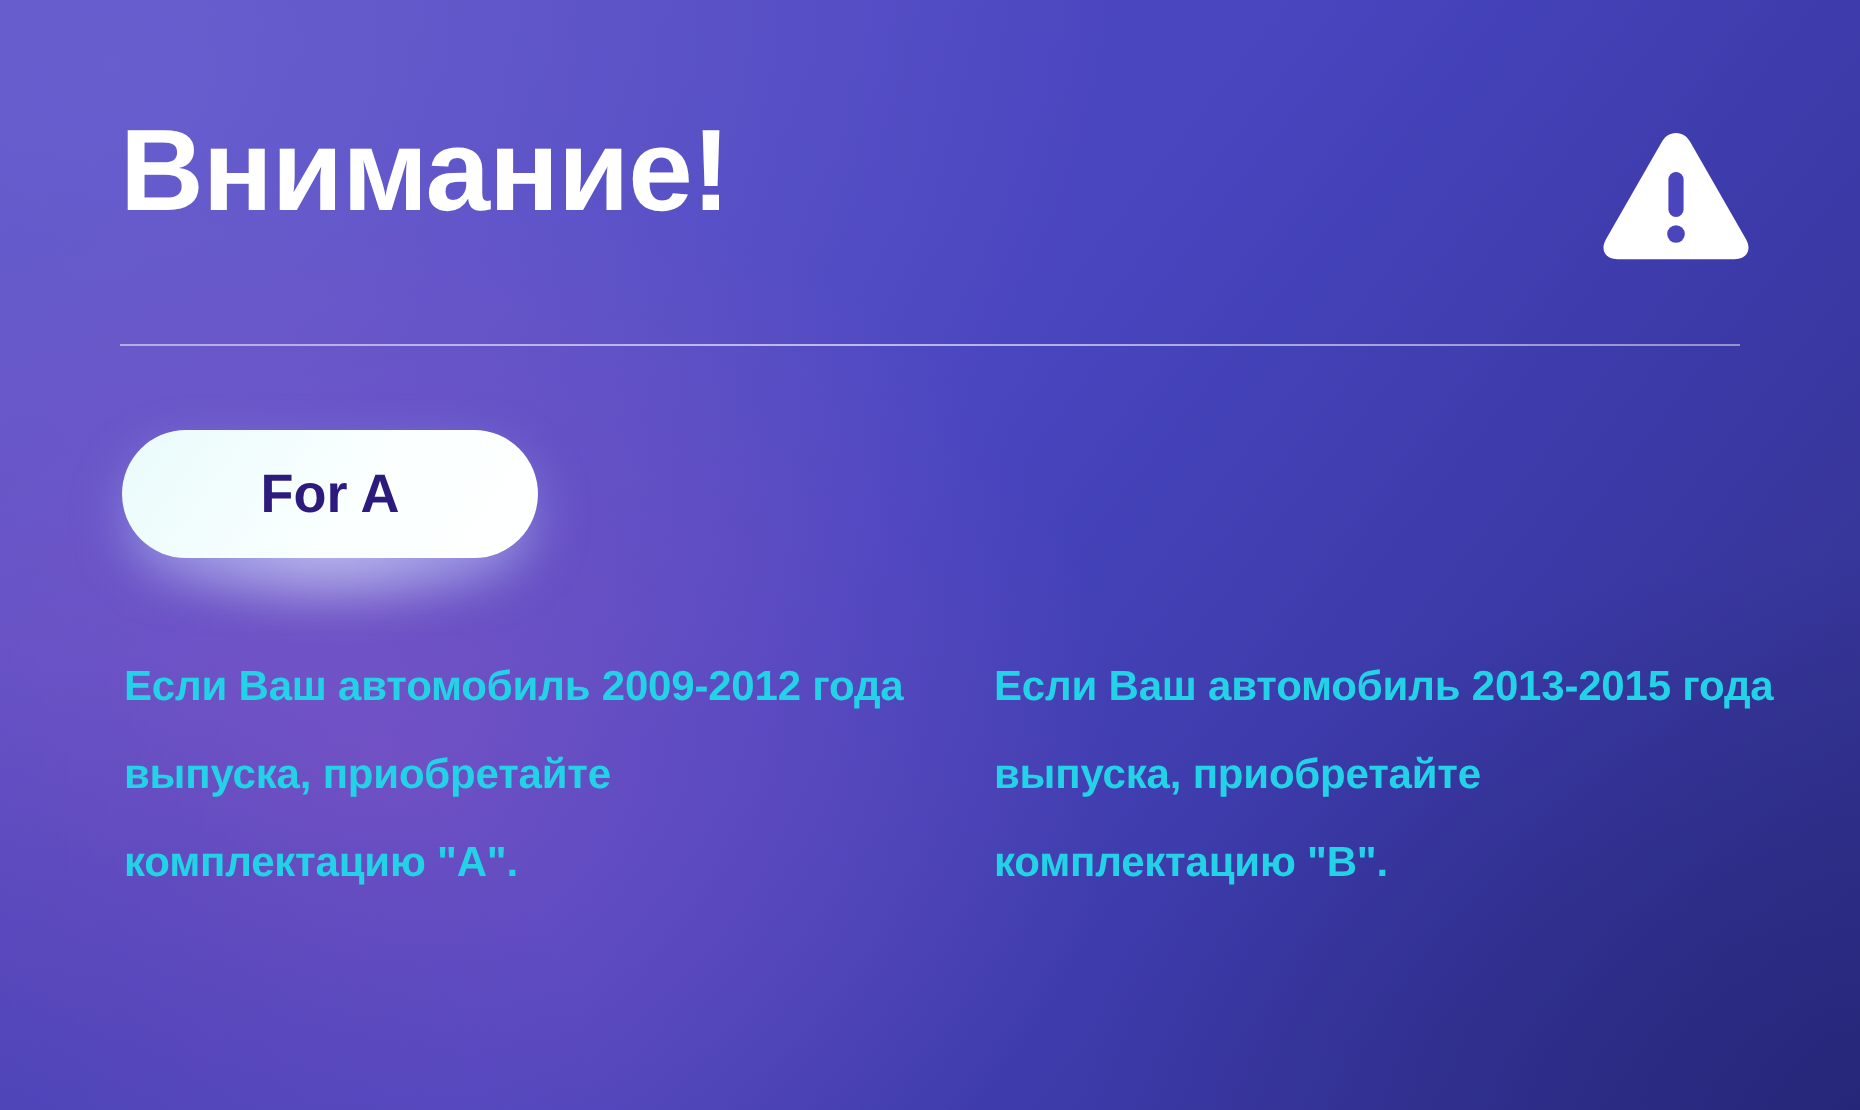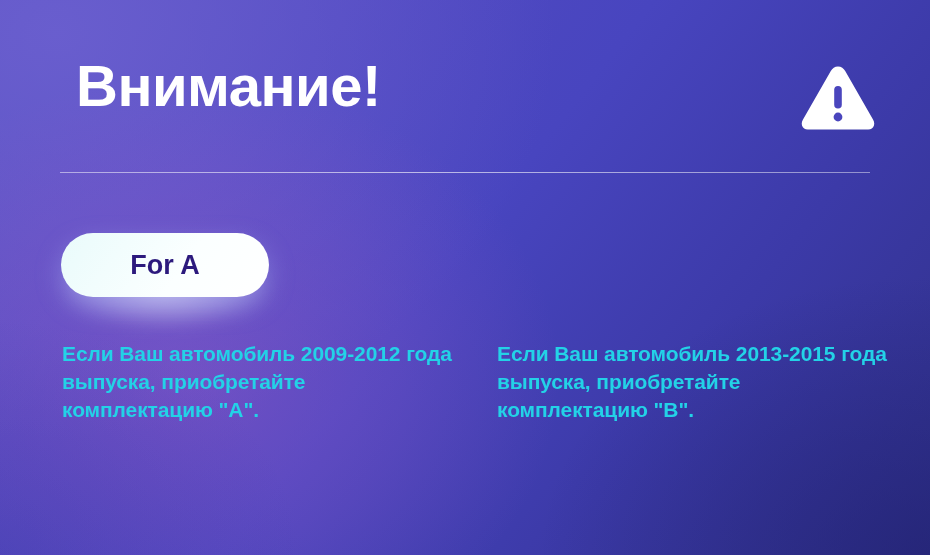--- a/index.html
+++ b/index.html
@@ -44,21 +44,20 @@
   .title {
     position: absolute;
     left: 60px;
     top: 57px;
     font-size: 58px;
     font-weight: bold;
     color: #ffffff;
     letter-spacing: -0.5px;
     line-height: 1;
     white-space: nowrap;
-    margin-left: 16px;
   }
 
   .warn-icon {
     position: absolute;
     left: 800px;
     top: 63px;
     width: 76px;
     height: 70px;
   }
   .warn-icon svg { display: block; width: 76px; height: 70px; }
@@ -68,21 +67,21 @@
     left: 60px;
     top: 172px;
     width: 810px;
     height: 1px;
     background: linear-gradient(90deg, rgba(255,255,255,0.50) 0%, rgba(255,255,255,0.62) 45%, rgba(255,255,255,0.45) 100%);
   }
 
   
   .col {
     position: absolute;
-    top: 233px;
+    top: 215px;
   }
   .col-a { left: 61px; width: 400px; }
   .col-b { left: 495px; width: 400px; }
 
   .pill-wrap {
     position: relative;
     width: 208px;
     height: 64px;
   }
   .pill-glow {
@@ -121,21 +120,21 @@
   }
 
   .desc {
     position: absolute;
     top: 107px;
     left: 1px;
     width: 392px;
     font-size: 21px;
     font-weight: bold;
     color: #23d2e7;
-    line-height: 28px;
+    line-height: 44px;
     letter-spacing: -0.1px;
   }
   .col-b .desc { left: 2px; }
 </style>
 </head>
 <body>
 
 <div class="banner">
   <div class="vignette"></div>
 

